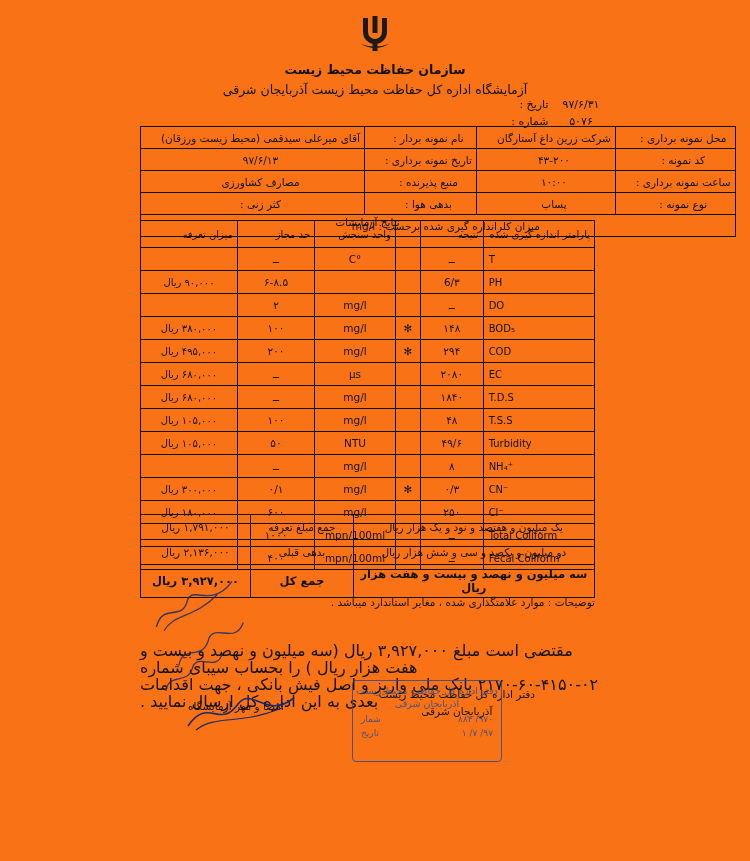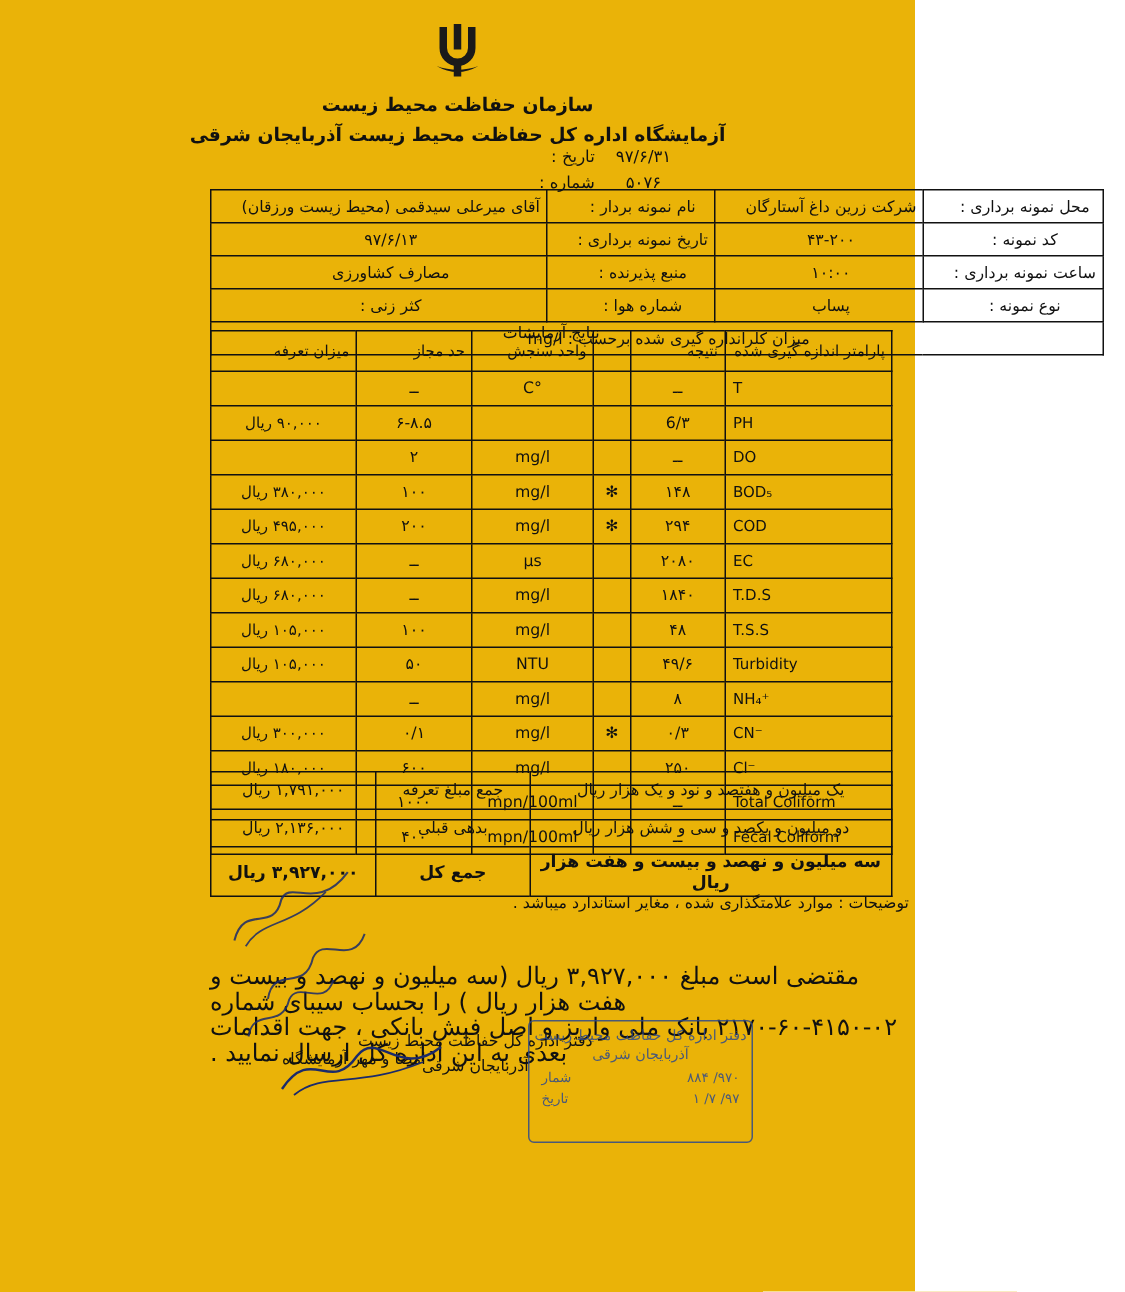--- a/index.html
+++ b/index.html
@@ -10,23 +10,23 @@
   body {
     width: 750px;
     height: 861px;
     font-family: "DejaVu Sans", "Liberation Sans", sans-serif;
     color: #111;
     position: relative;
     overflow: hidden;
   }
   .page {
     position: relative;
-    width: 610px;
+    width: 750px;
     height: 861px;
-    background: #eab308;
+    background: #f97316;
   }
 
   
   .logo-wrap {
     text-align: center;
     padding-top: 14px;
   }
   .logo {
     display: inline-block;
     width: 40px;
@@ -35,30 +35,30 @@
   .org-title {
     text-align: center;
     font-size: 12.5px;
     font-weight: bold;
     margin-top: 4px;
     direction: rtl;
   }
   .org-sub {
     text-align: center;
     font-size: 12.5px;
-    font-weight: bold;
+    font-weight: normal;
     margin-top: 5px;
     direction: rtl;
   }
 
   
   .meta {
     position: absolute;
     top: 96px;
-    right: 152px;
+    right: 140px;
     direction: rtl;
     font-size: 11px;
     text-align: right;
     line-height: 17px;
   }
   .meta .line {
     white-space: nowrap;
   }
   .meta .label { display: inline-block; }
   .meta .val {
@@ -158,21 +158,21 @@
     width: 105px;
   }
   .totals-table tr.grand td {
     font-weight: bold;
     font-size: 11.5px;
   }
 
   .notes {
     position: absolute;
     top: 596px;
-    left: 151px;
+    left: 140px;
     width: 455px;
     direction: rtl;
     font-size: 10.5px;
     text-align: right;
     padding-right: 2px;
   }
 
   .payment {
     position: absolute;
     top: 642px;
@@ -290,21 +290,21 @@
     </tr>
     <tr>
       <td>ساعت نمونه برداری :</td>
       <td>۱۰:۰۰</td>
       <td>منبع پذیرنده :</td>
       <td>مصارف کشاورزی</td>
     </tr>
     <tr>
       <td>نوع نمونه :</td>
       <td>پساب</td>
-      <td>شماره هوا :</td>
+      <td>بدهی هوا :</td>
       <td>کثر زنی :</td>
     </tr>
     <tr>
       <td colspan="4" style="text-align:center">میزان کلرانداره گیری شده برحسب : mg/l</td>
     </tr>
   </tbody>
     </table>
 
   <div class="section-title">نتایج آزمایشات</div>
 

